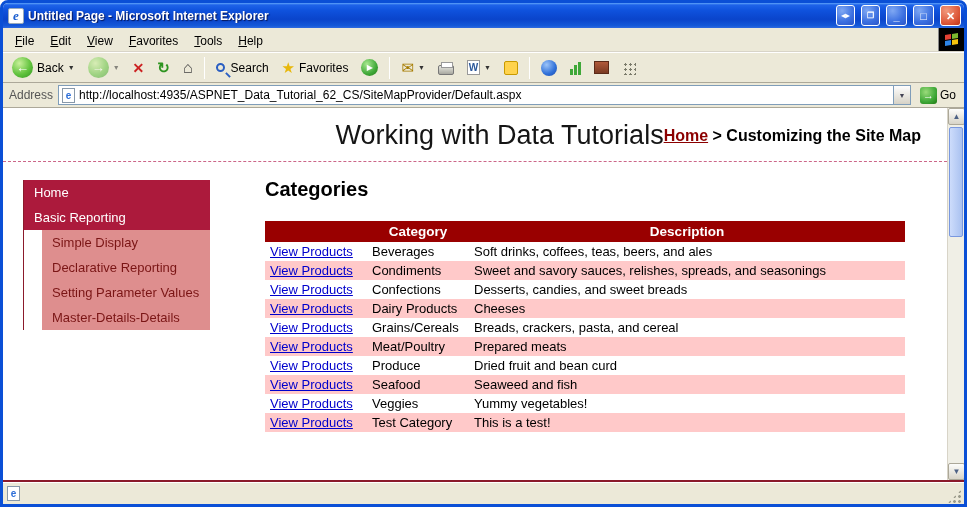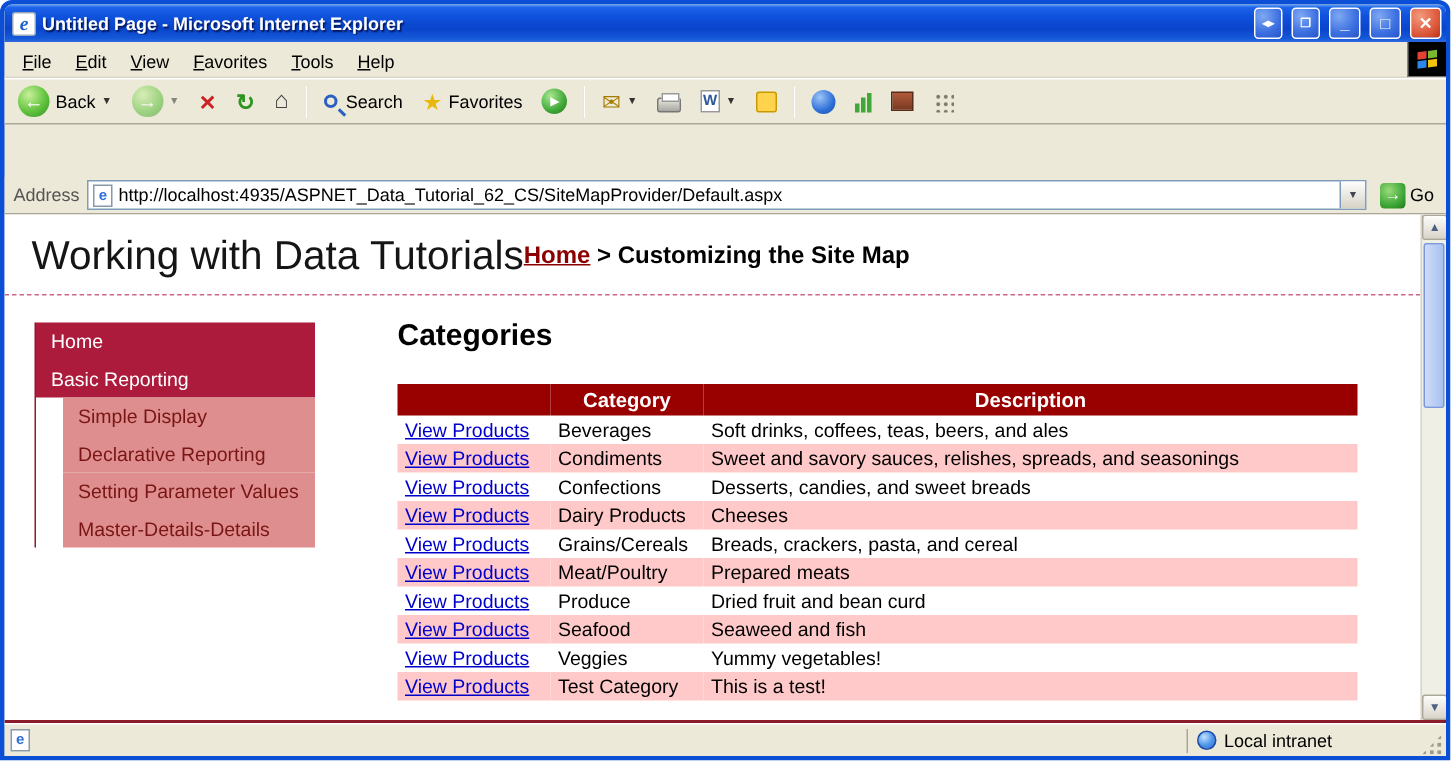--- a/index.html
+++ b/index.html
@@ -92,21 +92,21 @@
   .noteicon { width:14px; height:14px; background:#FFD34D; border:1px solid #C89A00; border-radius:2px; }
   .sphere { width:16px; height:16px; border-radius:50%; background:radial-gradient(circle at 35% 30%, #9CC4F8, #2E6FD8 60%, #1C4AA8); }
   .charticon { display:flex; align-items:flex-end; gap:1px; height:14px; }
   .charticon i { width:3px; background:#3FA838; display:block; }
   .buildicon { width:15px; height:13px; background:linear-gradient(#B05A3A,#7A3A22); border:1px solid #5A2A18; }
   .gridicon { width:14px; height:14px; background-image:radial-gradient(#7a7a6a 1.2px, transparent 1.4px); background-size:5px 5px; background-position:1px 1px; }
   
   .addressbar {
     height:25px; flex:0 0 25px; background:#ECE9D8;
     border-bottom:1px solid #ACA899;
-    display:flex; align-items:center; padding:0 4px; gap:5px; font-size:12px;margin-top:35px;
+    display:flex; align-items:center; padding:0 4px; gap:5px; font-size:12px;
   }
   .addr-label { color:#555; padding-left:2px; }
   .addr-input {
     flex:1; height:20px; background:#fff; border:1px solid #7F9DB9;
     display:flex; align-items:center; padding-left:3px; gap:4px;
   }
   .page-icon {
     width:13px; height:15px; background:#fff; border:1px solid #8899AA;
     color:#2E6FD8; font:bold 10px/14px "Liberation Sans", sans-serif; text-align:center; flex:0 0 13px;
   }
@@ -122,21 +122,21 @@
     background:radial-gradient(circle at 35% 30%, #9ADB7A, #3FA838 60%, #1E7812);
     color:#fff; font-weight:bold; font-size:11px; line-height:17px; text-align:center;
   }
   
   .content-row {
     flex:1; display:flex; background:#fff; overflow:hidden;
     border-bottom:2px solid #8B1A2B;
   }
   .page { flex:1; display:flex; flex-direction:column; overflow:hidden; }
   .page-header {
-    display:flex; justify-content:flex-start; align-items:center;
+    display:flex; justify-content:flex-end; align-items:center;
     padding:12px 26px 10px 18px;
     border-bottom:1px dashed #CC6688;
   }
   .site-title { font-size:27px; color:#151515; letter-spacing:0; }
   .breadcrumb { font-size:16px; font-weight:bold; color:#000; white-space:nowrap; }
   .breadcrumb a { color:#8B0000; text-decoration:underline; cursor:pointer; }
   .page-body { flex:1; display:flex; align-items:flex-start; overflow:hidden; }
   
   .sidebar { width:187px; margin:18px 0 0 20px; border-left:1px solid #8B1A2B; }
   .nav-section {
@@ -394,20 +394,16 @@
         <div class="sb-thumb"></div>
       </div>
       <div class="sb-btn">▼</div>
     </div>
   </div>
 
   <div class="statusbar">
     <div class="status-left">
       <span class="page-icon">e</span>
     </div>
-    <div class="status-zone">
-      <span class="globe"></span>
-      <span>Local intranet</span>
-    </div>
     <div class="grip"></div>
   </div>
 
 </div>
 
 </body></html>

